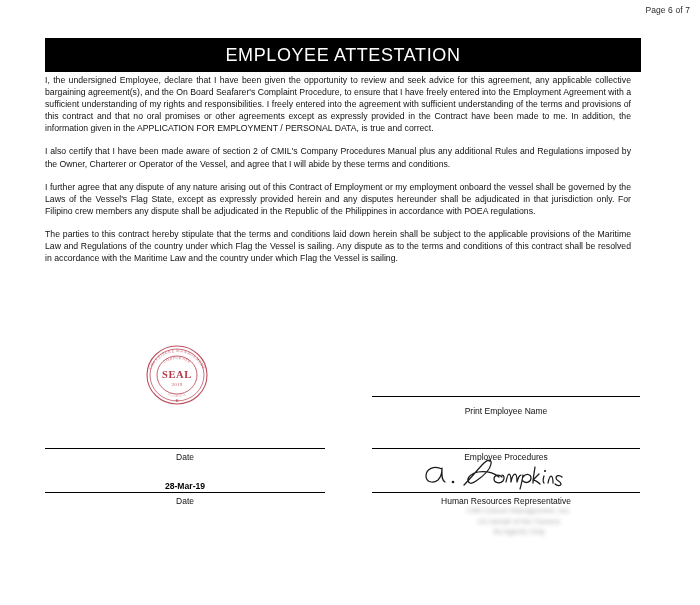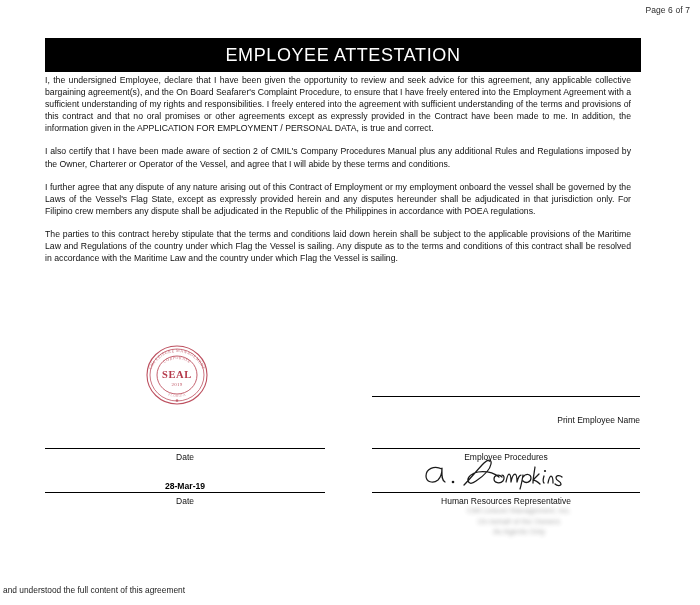--- a/index.html
+++ b/index.html
@@ -98,21 +98,21 @@
   }
 
   
   .line-print-name   { left: 372px; top: 396px;  width: 268px; }
   .line-emp-sig      { left: 372px; top: 448px;  width: 268px; }
   .line-hr-rep       { left: 372px; top: 492px;  width: 268px; }
   
   .line-date-1       { left: 45px;  top: 448px;  width: 280px; }
   .line-date-2       { left: 45px;  top: 492px;  width: 280px; }
 
-  .lbl-print-name { left: 372px; top: 415px; width: 268px; text-align: right; }
+  .lbl-print-name { left: 372px; top: 406px; width: 268px; }
   .lbl-emp-sig    { left: 372px; top: 452px; width: 268px; }
   .lbl-hr-rep     { left: 372px; top: 496px; width: 268px; }
   .lbl-date-1     { left: 45px;  top: 452px; width: 280px; }
   .lbl-date-2     { left: 45px;  top: 496px; width: 280px; }
 
   .val-date-signed { left: 45px; top: 481px; width: 280px; }
 
   
   .handwritten-sig {
     position: absolute;
@@ -241,14 +241,13 @@
 </div>
 
 <div class="sig-line line-date-1"></div>
 <div class="sig-label lbl-date-1">Date</div>
 
 <div class="filled-value val-date-signed">28-Mar-19</div>
 <div class="sig-line line-date-2"></div>
 <div class="sig-label lbl-date-2">Date</div>
 
 <div class="footer-note">
-  <div>and understood the full content of this agreement</div>
 </div>
 
 </body></html>

